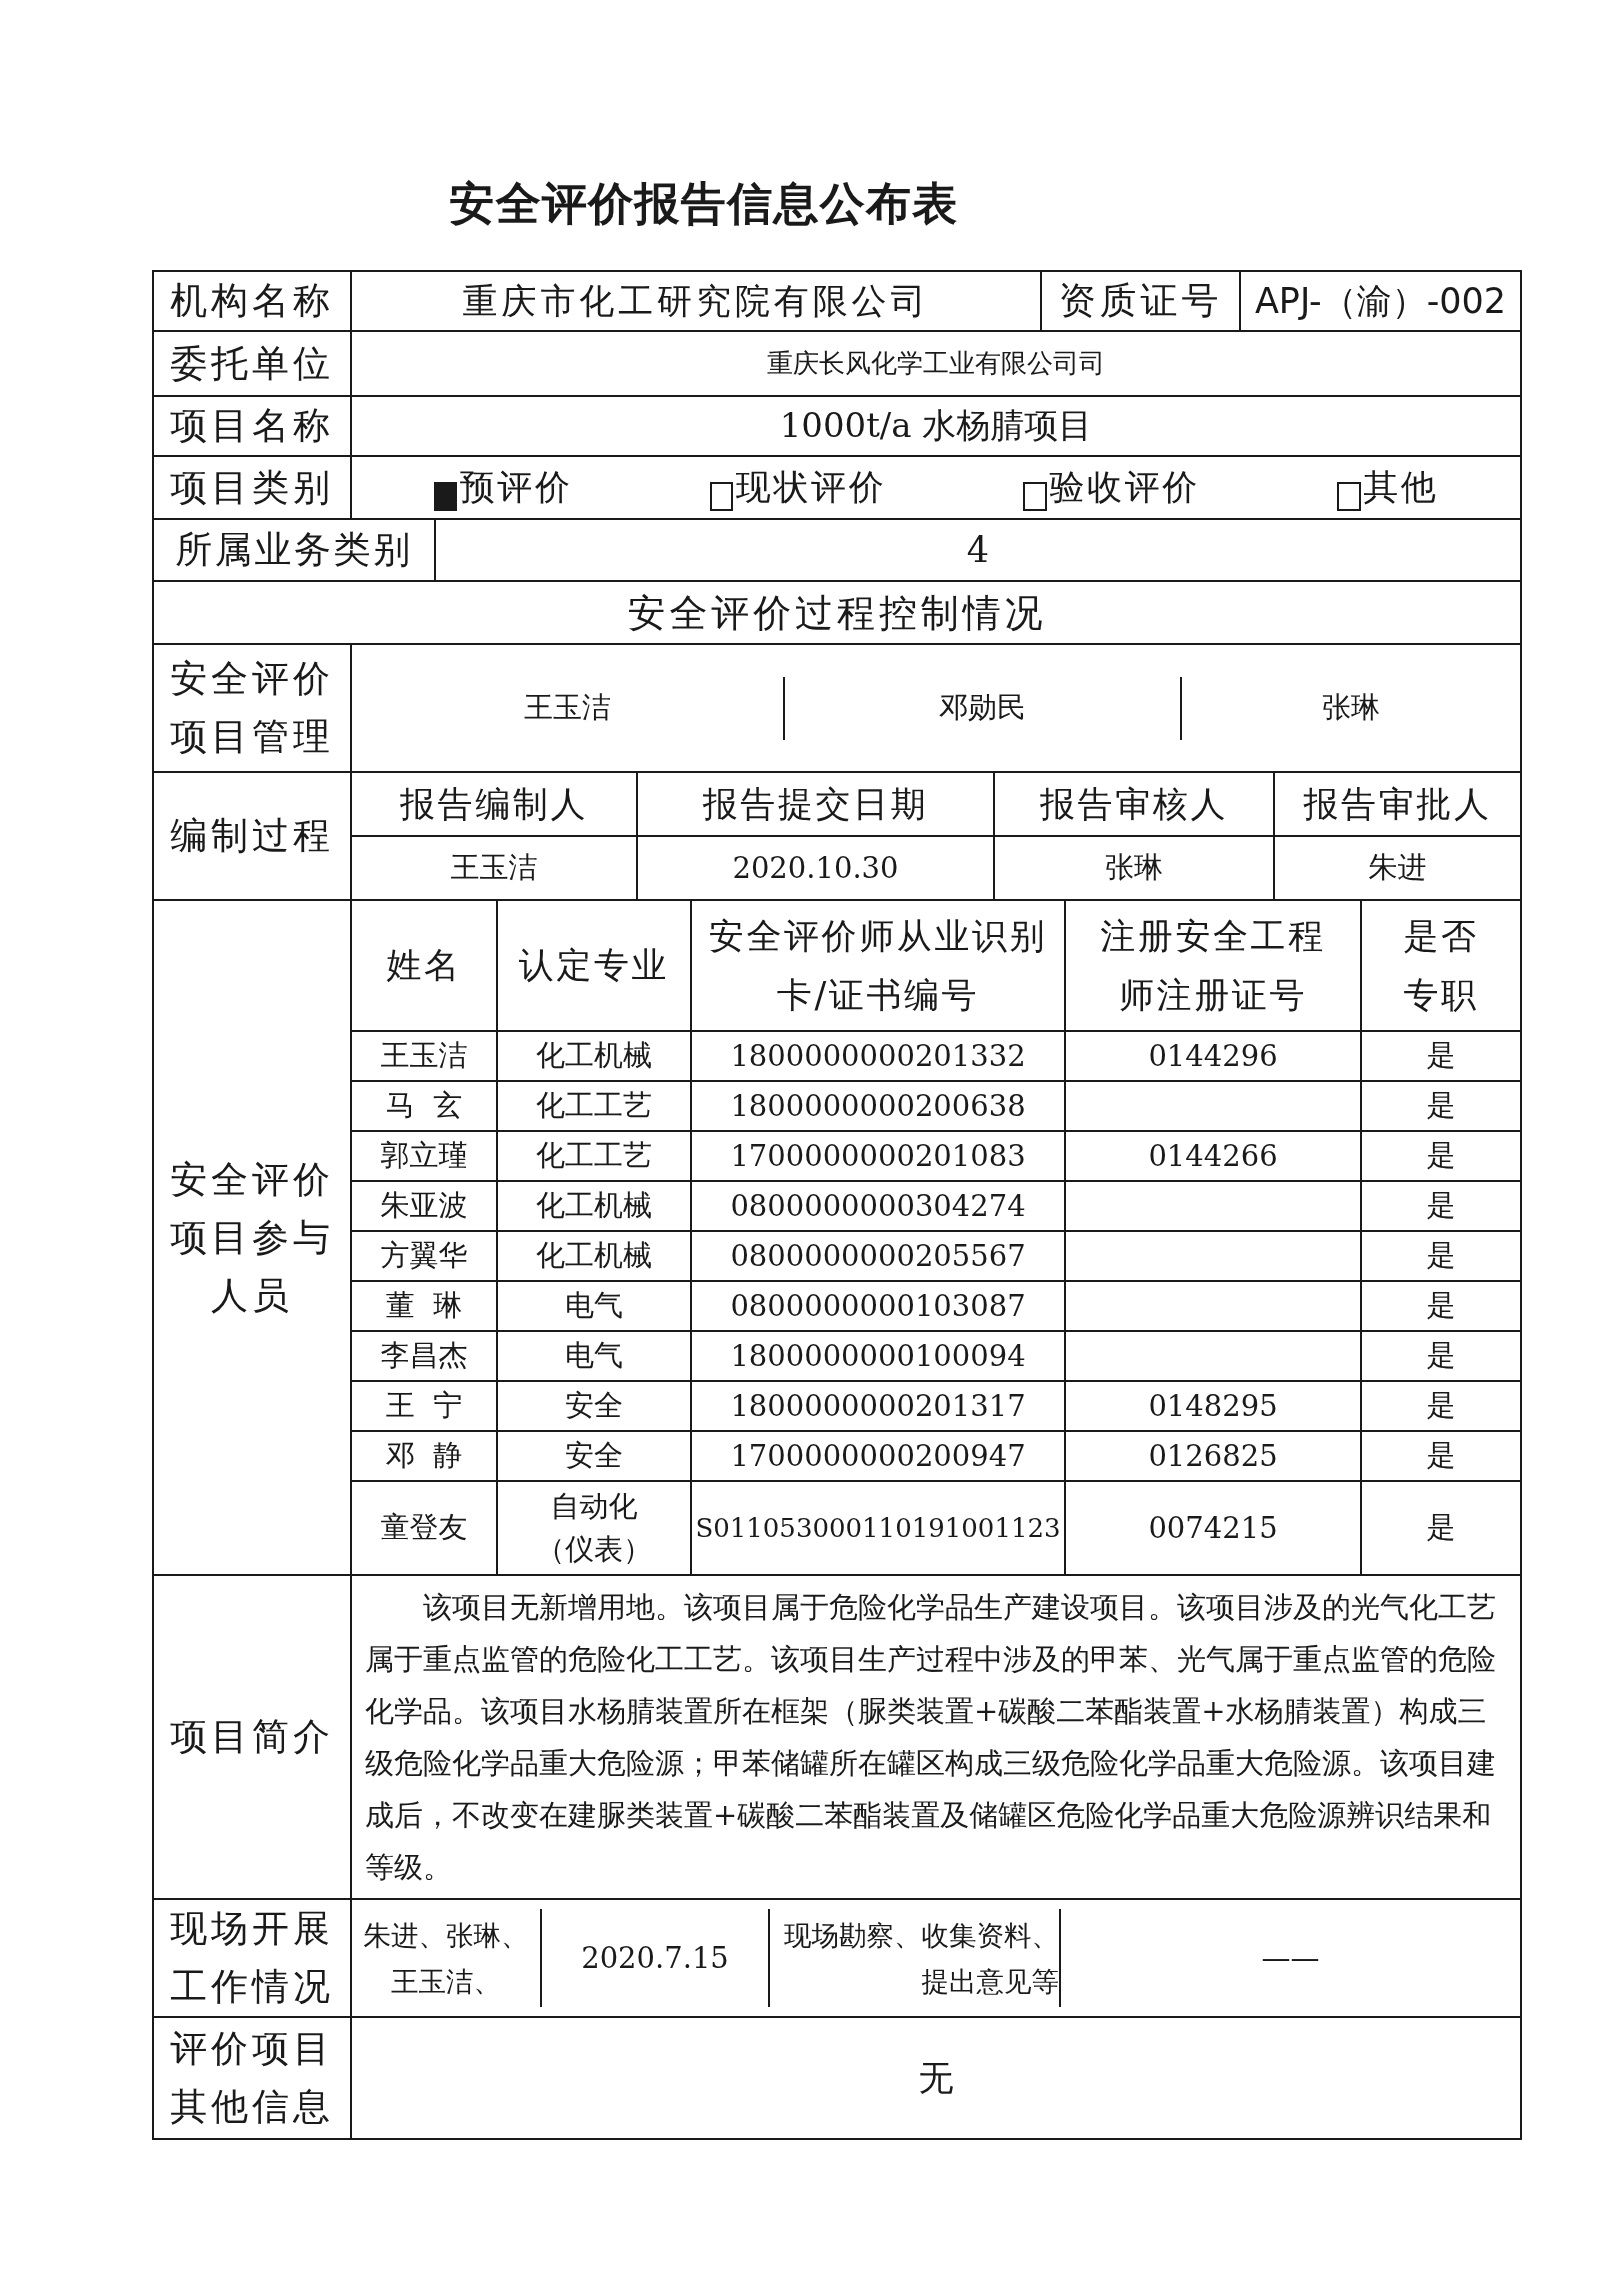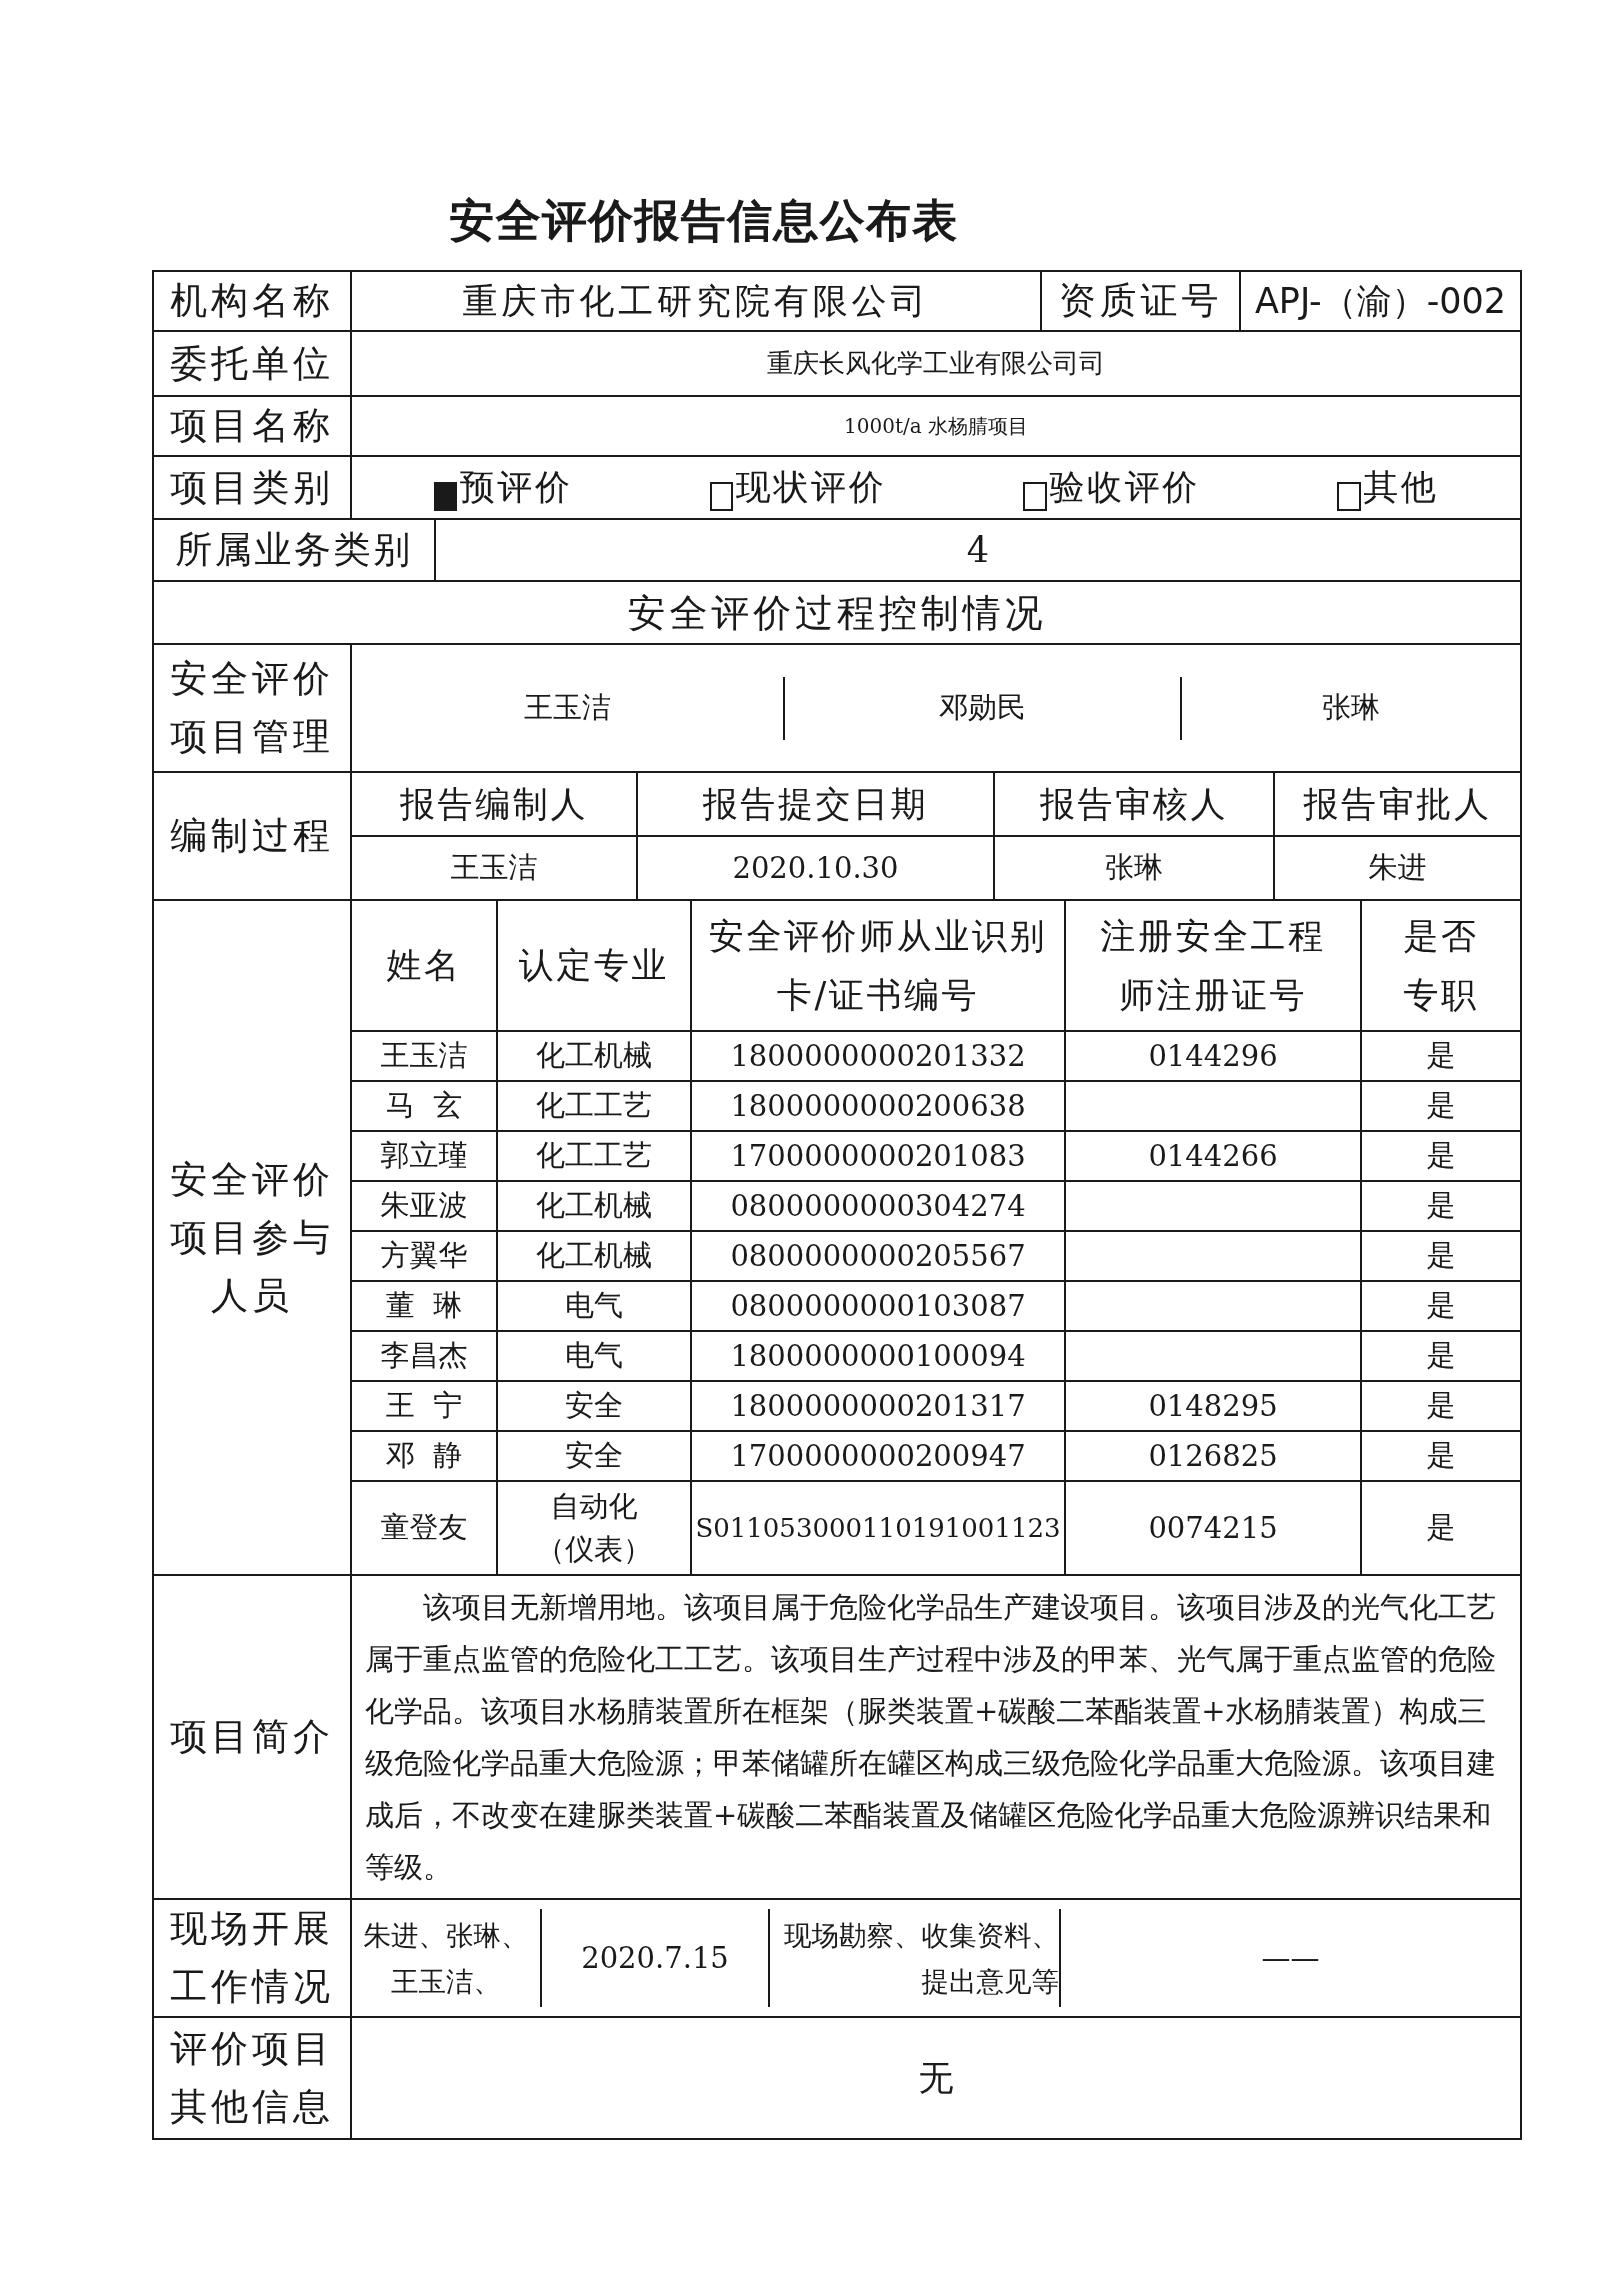--- a/index.html
+++ b/index.html
@@ -1,17 +1,17 @@
 <!DOCTYPE html>
 <html style="font-size:10.5px"><head>
 <meta charset="utf-8">
 <style>
   html, body { margin:0; padding:0; background:#ffffff; }
   body { width:1623px; height:2295px; position:relative; font-family:"DejaVu Serif","Liberation Serif",serif; color:#1a1a1a; }
-  .title { position:absolute; left:0; top:191px; width:1408px; text-align:center; font-family:"DejaVu Sans","Liberation Sans",sans-serif; font-weight:bold; font-size:45px; letter-spacing:1.3px; }
+  .title { position:absolute; left:0; top:174px; width:1408px; text-align:center; font-family:"DejaVu Sans","Liberation Sans",sans-serif; font-weight:bold; font-size:45px; letter-spacing:1.3px; }
   table.main { position:absolute; left:152px; top:270px; width:1368px; border-collapse:collapse; table-layout:fixed;border-radius:12px; }
   table.main td { border:2.6px solid #1a1a1a; text-align:center; vertical-align:middle; padding:0; }
   .lbl { font-family:"DejaVu Sans","Liberation Sans",sans-serif; font-size:37px; letter-spacing:3.9px; line-height:58px; }
   .hdr { font-family:"DejaVu Sans","Liberation Sans",sans-serif; font-size:35px; letter-spacing:2.6px; }
   .val { font-size:29px; }
   .big { font-size:35px; }
   .cb { display:inline-block; width:23.6px; height:29px; border:2px solid #1a1a1a; vertical-align:middle; margin-right:2.6px; box-sizing:border-box; }
   .cb.on { background:#1a1a1a; }
   .opt { font-family:"DejaVu Sans","Liberation Sans",sans-serif; font-size:35px; letter-spacing:2.6px; }
   table.inner { width:100%; border-collapse:collapse; table-layout:fixed; }
@@ -44,21 +44,21 @@
     <td class="big" style="font-family:'DejaVu Sans','Liberation Sans',sans-serif">APJ-（渝）-002</td>
   </tr>
 
   <tr style="height:65px">
     <td class="lbl">委托单位</td>
     <td colspan="4" class="val" style="font-family:'DejaVu Sans','Liberation Sans',sans-serif;font-size:26px">重庆长风化学工业有限公司司</td>
   </tr>
 
   <tr style="height:58px">
     <td class="lbl">项目名称</td>
-    <td colspan="4" class="val" style="font-size:20px">1000t/a 水杨腈项目</td>
+    <td colspan="4" class="val" style="font-size:34px">1000t/a 水杨腈项目</td>
   </tr>
 
   <tr style="height:63px">
     <td class="lbl">项目类别</td>
     <td colspan="4">
       <div style="display:flex;justify-content:space-around;align-items:center;padding:0 13px">
         <span><span class="cb on"></span><span class="opt">预评价</span></span>
         <span><span class="cb"></span><span class="opt">现状评价</span></span>
         <span><span class="cb"></span><span class="opt">验收评价</span></span>
         <span><span class="cb"></span><span class="opt">其他</span></span>

